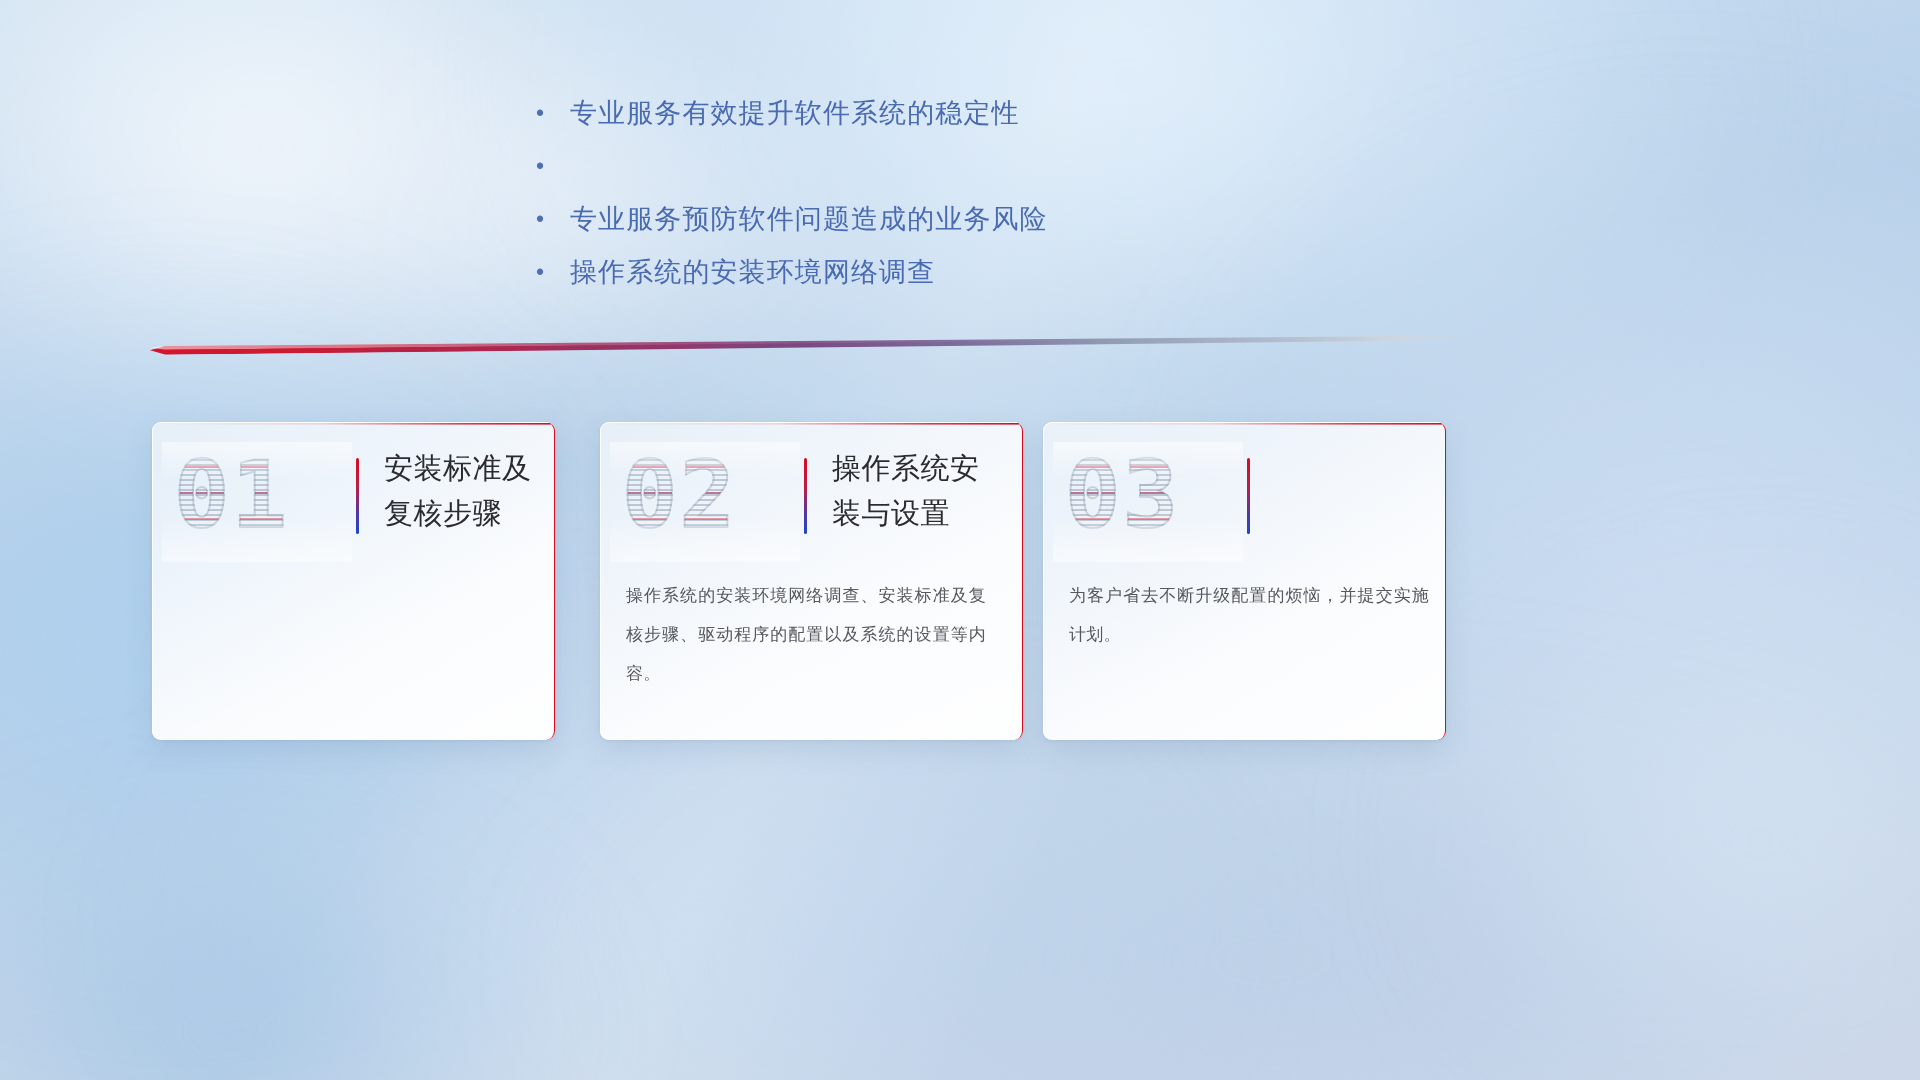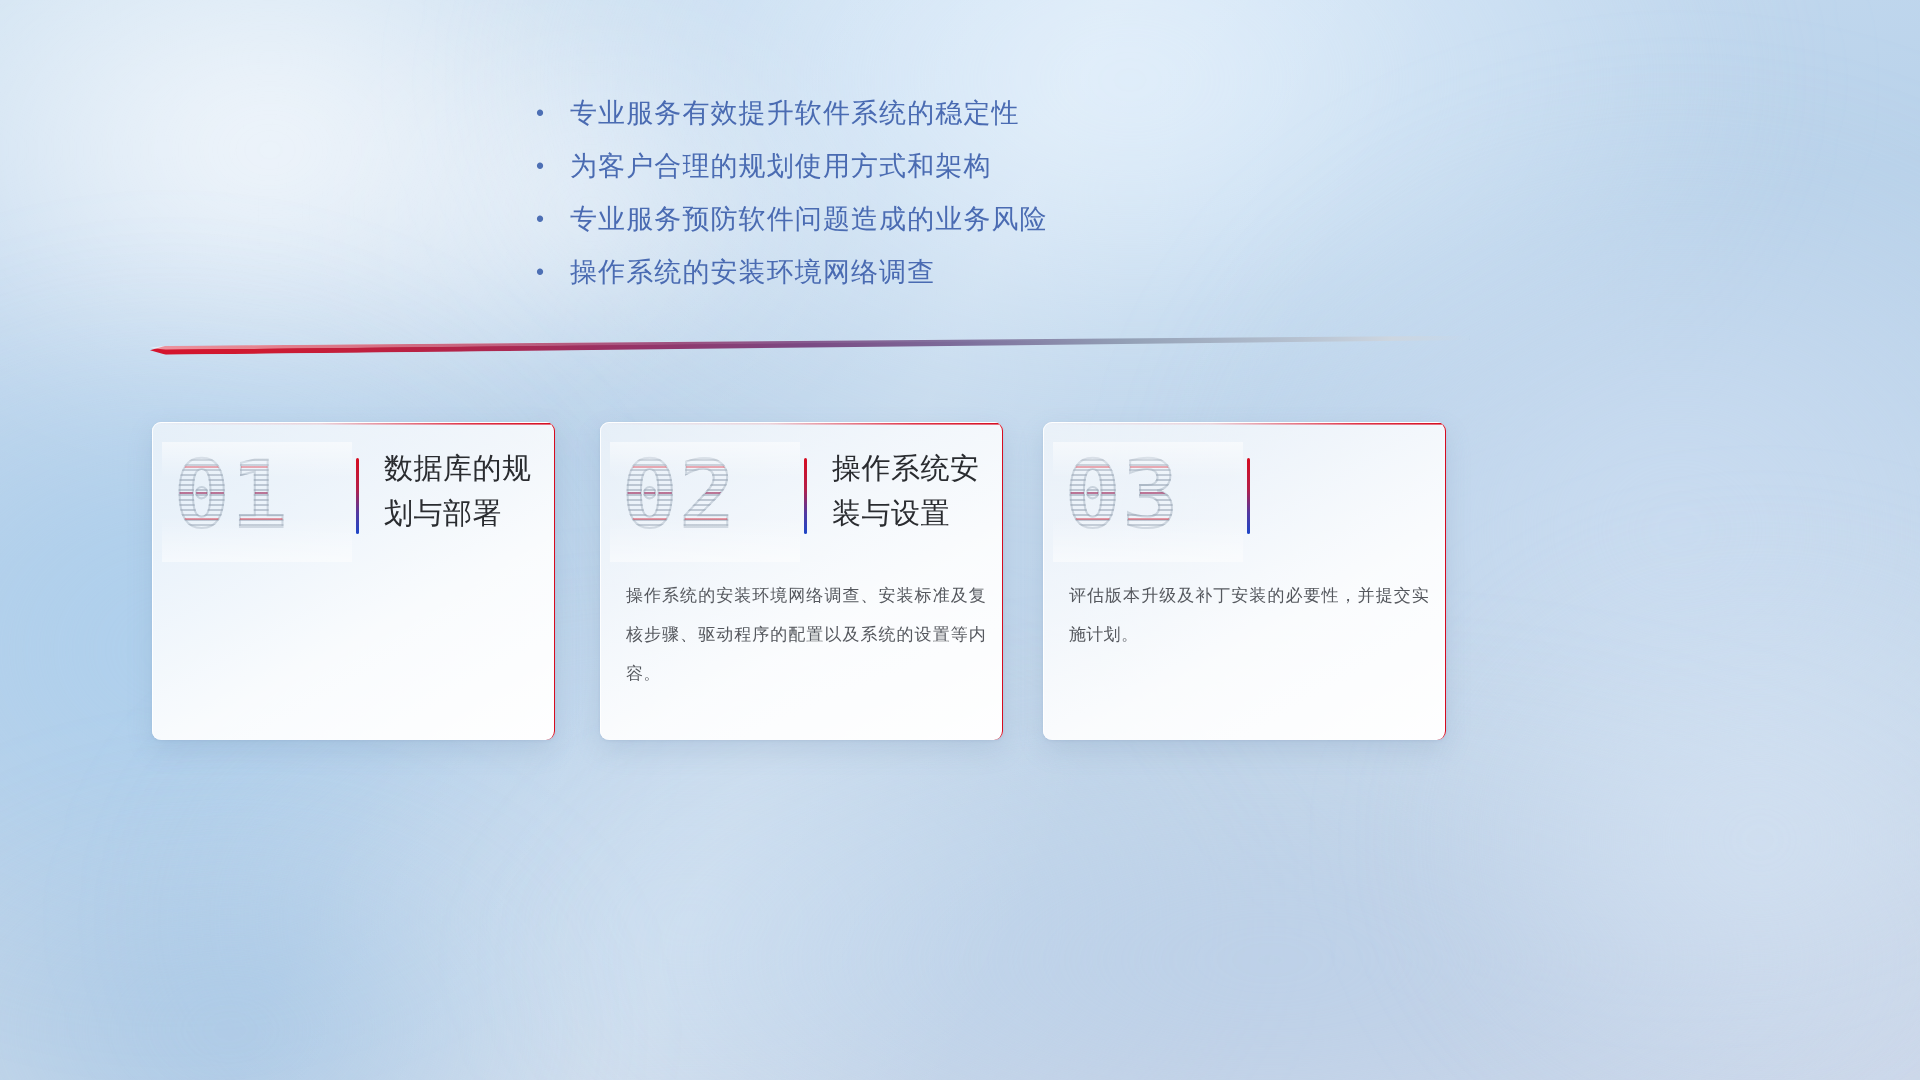--- a/index.html
+++ b/index.html
@@ -92,21 +92,21 @@
     border-left:1.5px solid rgba(255,255,255,.9);
     pointer-events:none;
   }
   .card-accent{ 
     position:absolute;inset:0;border-radius:9px;pointer-events:none;
     border-top:1.6px solid transparent;border-right:1.6px solid #d60c20;
     background:
       linear-gradient(90deg,rgba(255,255,255,0) 0%,rgba(232,120,130,.25) 42%,#e0364a 78%,#d60c20 100%) top left / 100% 1.6px no-repeat;
   }
   .c1{left:0;}
-  .c2{left:448px;}
+  .c2{left:448px;padding-left:20px;}
   .c3{left:891px;}
 
   .card-head{position:absolute;left:0;top:14px;width:100%;height:130px;}
   .ghost-num{
     position:absolute;left:22px;top:10px;
     font-size:92px;font-weight:700;letter-spacing:2px;
     font-family:"DejaVu Sans Mono","Liberation Mono",monospace;
     color:transparent;
     -webkit-text-stroke:2px rgba(120,135,155,.42);
     background-image:repeating-linear-gradient(
@@ -171,21 +171,20 @@
   <div class="bg-glow g9"></div>
   <div class="bg-sheen"></div>
 
   <div class="bullets">
     <div class="bullet-row">
       <span class="bullet-dot">•</span>
       <span class="bullet-text">专业服务有效提升软件系统的稳定性</span>
     </div>
     <div class="bullet-row">
       <span class="bullet-dot">•</span>
-      <span class="bullet-text">为客户合理的规划使用方式和架构</span>
     </div>
     <div class="bullet-row">
       <span class="bullet-dot">•</span>
       <span class="bullet-text">专业服务预防软件问题造成的业务风险</span>
     </div>
     <div class="bullet-row">
       <span class="bullet-dot">•</span>
       <span class="bullet-text">操作系统的安装环境网络调查</span>
     </div>
   </div>
@@ -197,21 +196,21 @@
 
   <div class="cards">
 
     <div class="card c1">
       <div class="card-accent"></div>
       <div class="card-head">
         <div class="ghost-num">01</div>
         <div class="ghost-num-tint">01</div>
         <div class="ghost-fade"></div>
         <div class="rule-bar"></div>
-        <div class="card-title">数据库的规划与部署</div>
+        <div class="card-title">安装标准及复核步骤</div>
       </div>
     </div>
 
     <div class="card c2">
       <div class="card-accent"></div>
       <div class="card-head">
         <div class="ghost-num">02</div>
         <div class="ghost-num-tint">02</div>
         <div class="ghost-fade"></div>
         <div class="rule-bar"></div>
@@ -221,17 +220,17 @@
     </div>
 
     <div class="card c3">
       <div class="card-accent"></div>
       <div class="card-head">
         <div class="ghost-num">03</div>
         <div class="ghost-num-tint">03</div>
         <div class="ghost-fade"></div>
         <div class="rule-bar"></div>
       </div>
-      <div class="card-body">评估版本升级及补丁安装的必要性，并提交实施计划。</div>
+      <div class="card-body">为客户省去不断升级配置的烦恼，并提交实施计划。</div>
     </div>
 
   </div>
 </div>
 
 </body></html>

